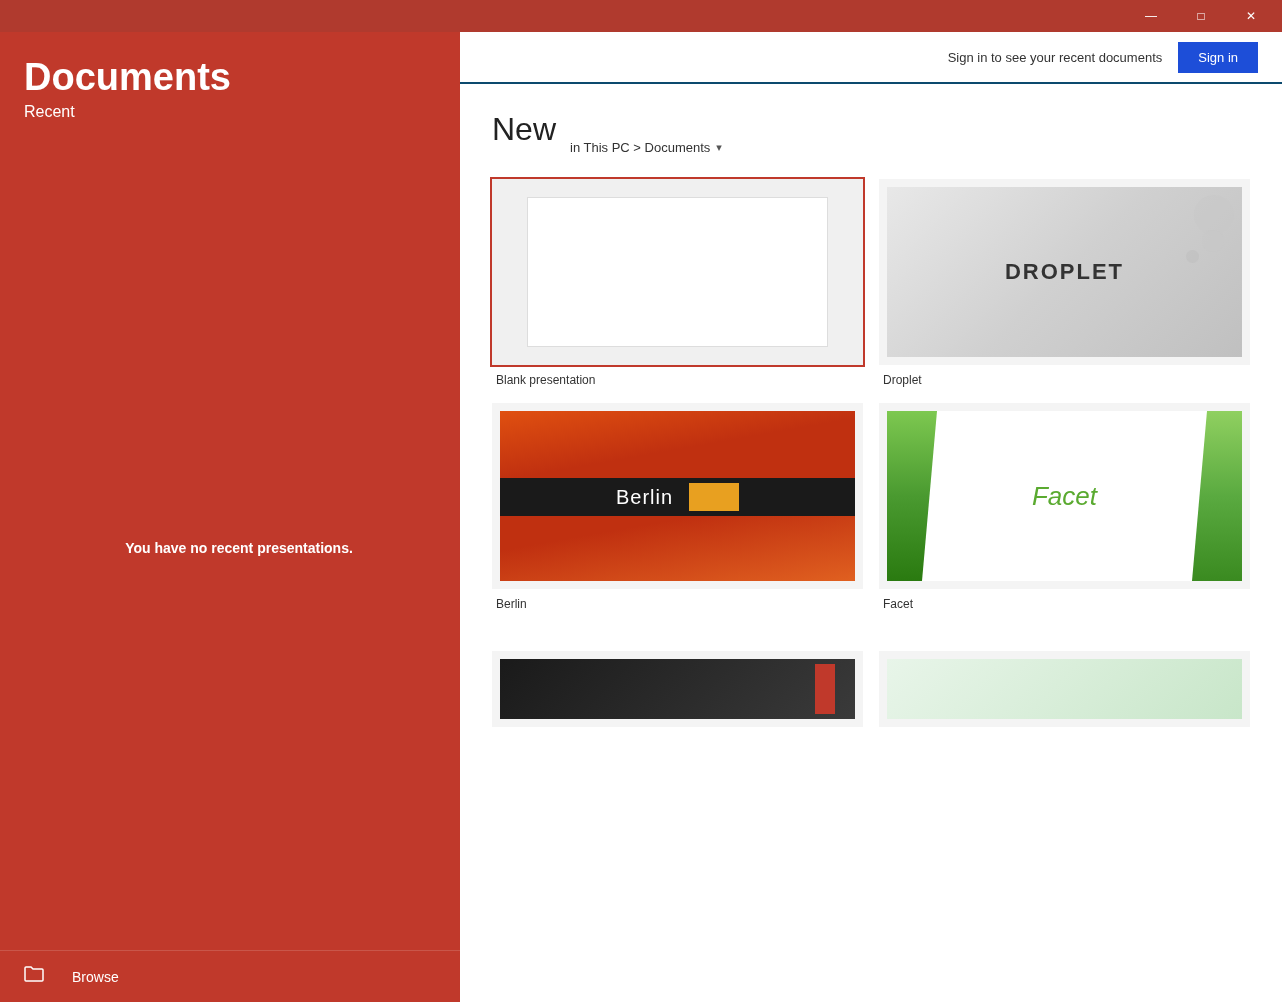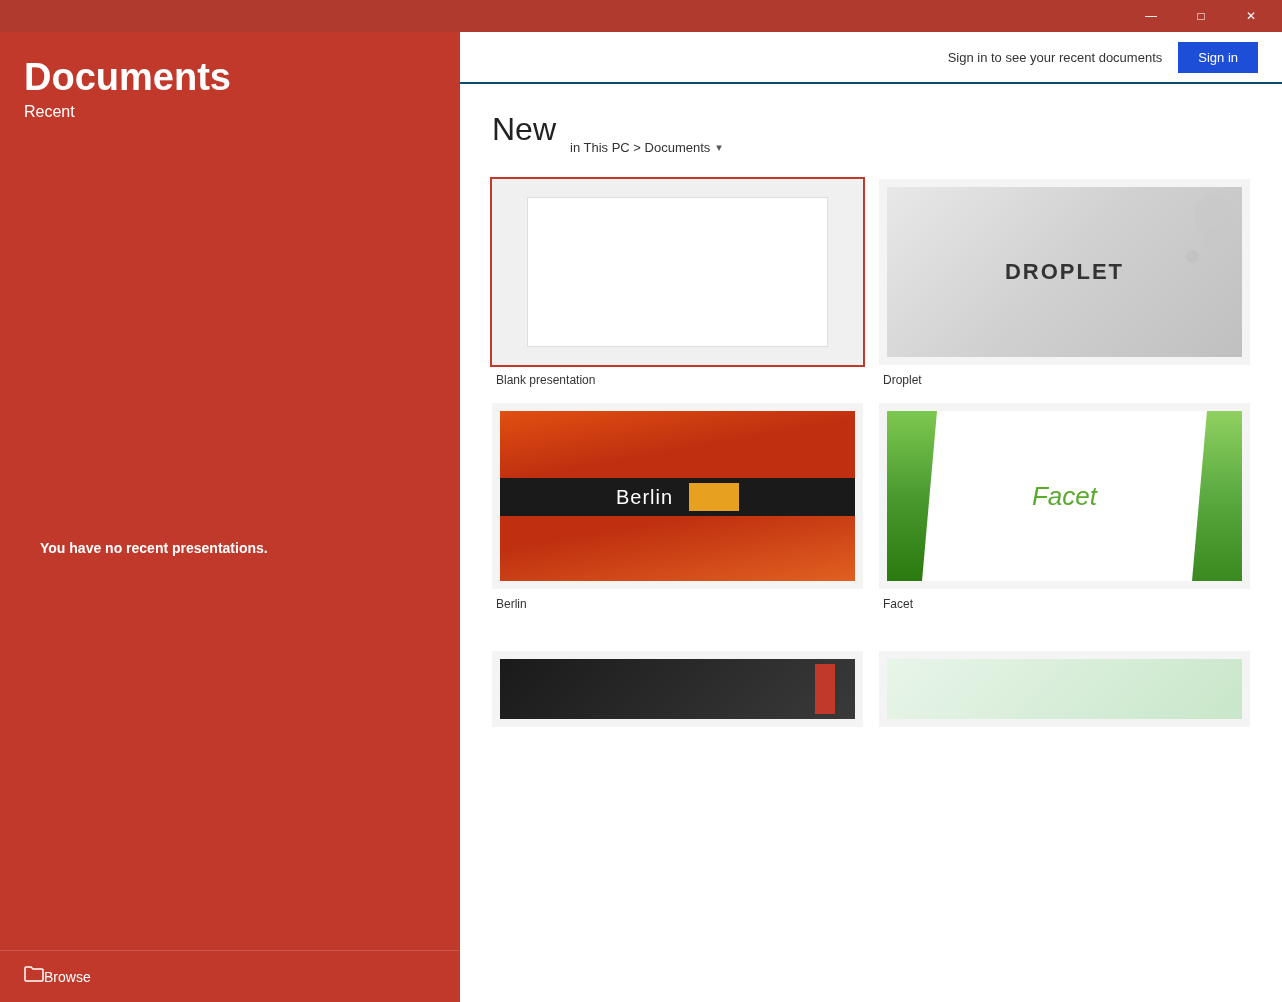--- a/index.html
+++ b/index.html
@@ -62,35 +62,36 @@
     .sidebar-recent-label {
       color: #fff;
       font-size: 16px;
       font-weight: 300;
       padding: 0 24px 24px 24px;
     }
     .sidebar-empty {
       flex: 1;
       display: flex;
       align-items: center;
-      justify-content: flex-start;
+      justify-content: center;
+      padding-left: 18px;
     }
     .sidebar-empty-text {
       color: #fff;
       font-size: 14px;
       font-weight: 600;
       text-align: center;
       padding: 0 40px;
     }
     .sidebar-browse {
       height: 52px;
       display: flex;
       align-items: center;
       padding: 0 24px;
-      gap: 0;
+      gap: 28px;
       cursor: pointer;
       border-top: 1px solid rgba(255,255,255,0.15);
     }
     .sidebar-browse-icon {
       color: #fff;
       font-size: 18px;
     }
     .sidebar-browse-label {
       color: #fff;
       font-size: 14px;

